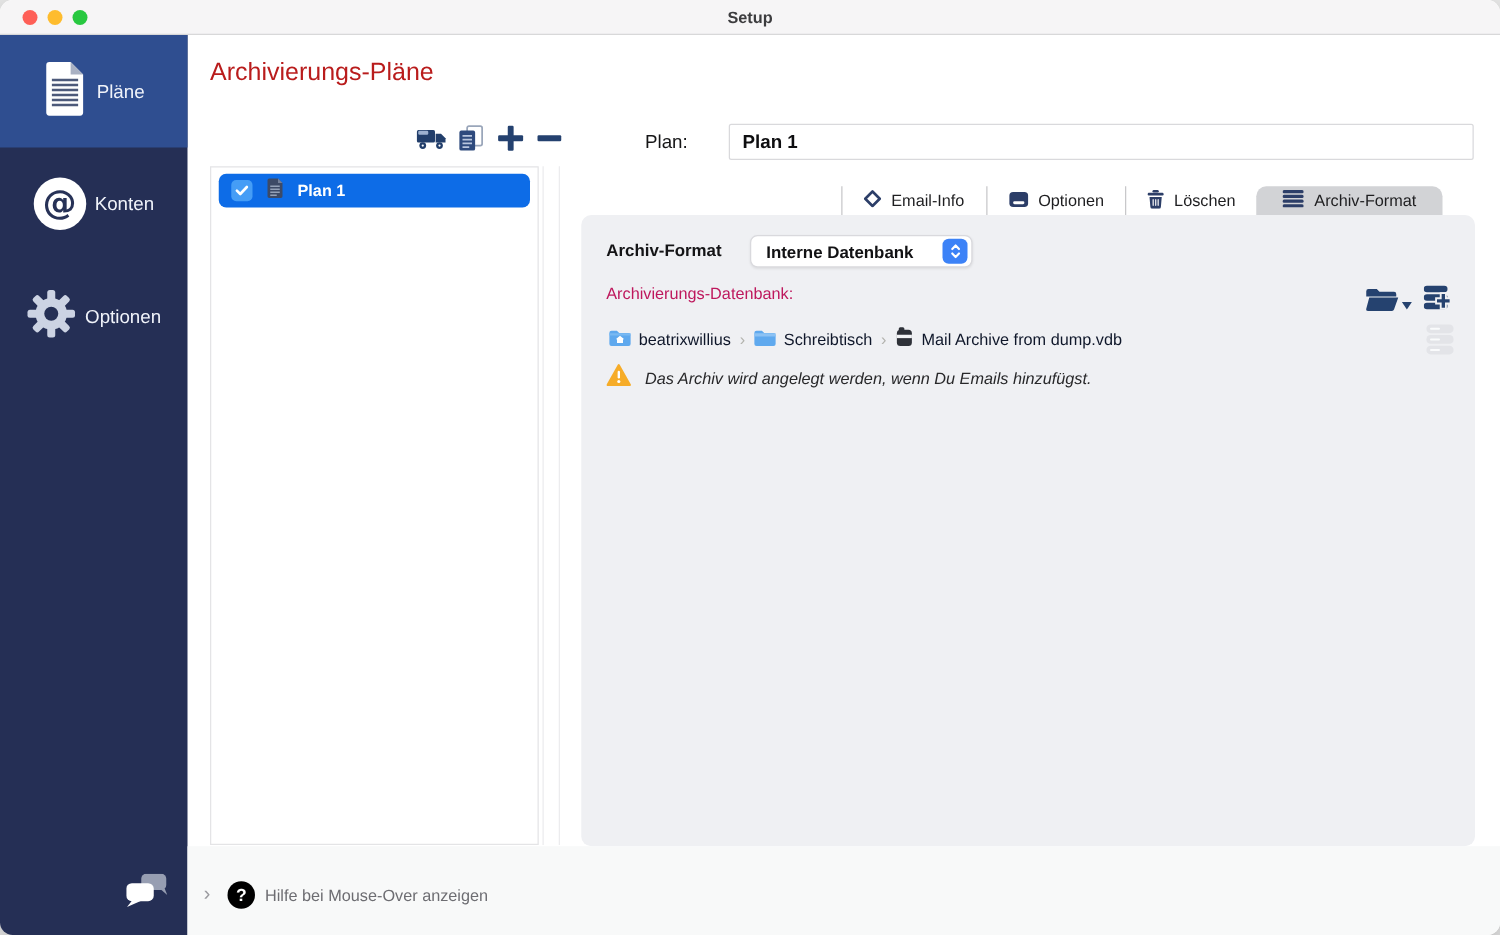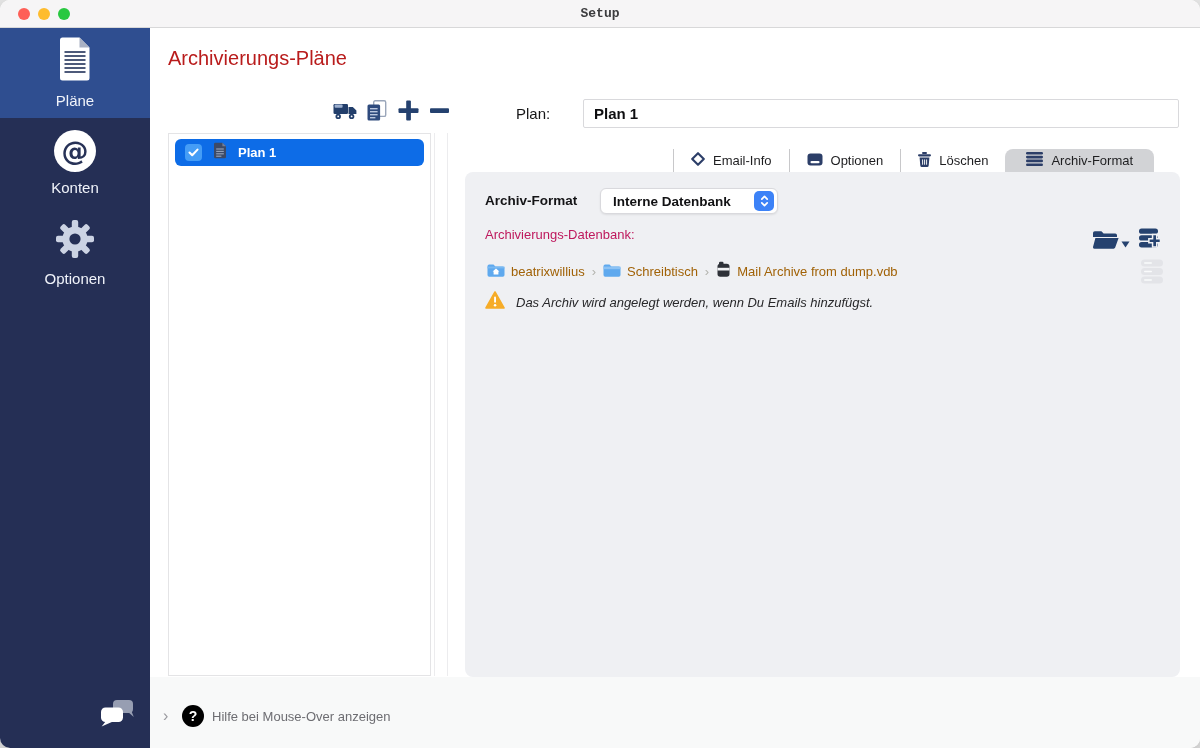--- a/index.html
+++ b/index.html
@@ -12,29 +12,29 @@
   .titlebar {
     position:absolute; left:0; top:0; width:1200px; height:28px;
     background:#f6f5f6; border-bottom:1px solid #d8d8d9;
   }
   .traffic { position:absolute; top:8px; width:12px; height:12px; border-radius:50%; }
   .t-close { left:18px; background:#fe5f57; }
   .t-min   { left:38px; background:#febc2e; }
   .t-zoom  { left:58px; background:#28c840; }
   .win-title {
     position:absolute; left:0; right:0; top:0; height:28px; line-height:28px;
-    text-align:center; font-size:13px; font-weight:bold; color:#3c3c3e;font-family:Liberation Mono, monospace;
+    text-align:center; font-size:13px; font-weight:bold; color:#3c3c3e;
   }
   
   .sidebar {
     position:absolute; left:0; top:28px; width:150px; height:720px;
     background:#252f55;
   }
   .side-item {
-    width:150px; height:90px; display:flex; flex-direction:column;
+    width:150px; height:90px; display:flex; flex-direction:row;
     align-items:center; justify-content:center; gap:7px; cursor:default;
   }
   .side-item.selected { background:#2f4e90; }
   .side-label { color:#f0f3fa; font-size:15px; }
   .at-circle {
     width:42px; height:42px; border-radius:50%; background:#ffffff;
     display:flex; align-items:center; justify-content:center;
   }
   .at-circle span { color:#273257; font-size:27px; font-weight:bold; font-family:"DejaVu Sans",sans-serif; line-height:1; padding-bottom:2px;}
   .chat-wrap { position:absolute; left:101px; bottom:16px; }
@@ -107,21 +107,21 @@
   }
   .db-label { position:absolute; left:20px; top:55px; font-size:13px; color:#be185d; }
   .btn-folder { position:absolute; left:627px; top:57px; display:flex; align-items:flex-start; gap:2px; }
   .btn-folder svg.caret { margin-top:12px; }
   .btn-dbadd { position:absolute; left:674px; top:55px; }
   .db-disabled { position:absolute; left:676px; top:87px; }
   .breadcrumb {
     position:absolute; left:22px; top:90px; height:18px;
     display:flex; align-items:center; gap:7px;
   }
-  .crumb { display:flex; align-items:center; gap:6px; font-size:13px; color:#a16207; }
+  .crumb { display:flex; align-items:center; gap:6px; font-size:13px; color:#0f172a; }
   .crumb-sep { font-size:13px; color:#b3b3ae; }
   .warning-row {
     position:absolute; left:20px; top:119px; display:flex; align-items:center; gap:11px;
   }
   .warning-text { font-size:13px; color:#28282a;font-style:italic; }
   
   .footer {
     position:absolute; left:150px; top:677px; width:1050px; height:71px; background:#f8f9f9;
   }
   .footer-row { position:absolute; left:13px; top:28px; display:flex; align-items:center; }

